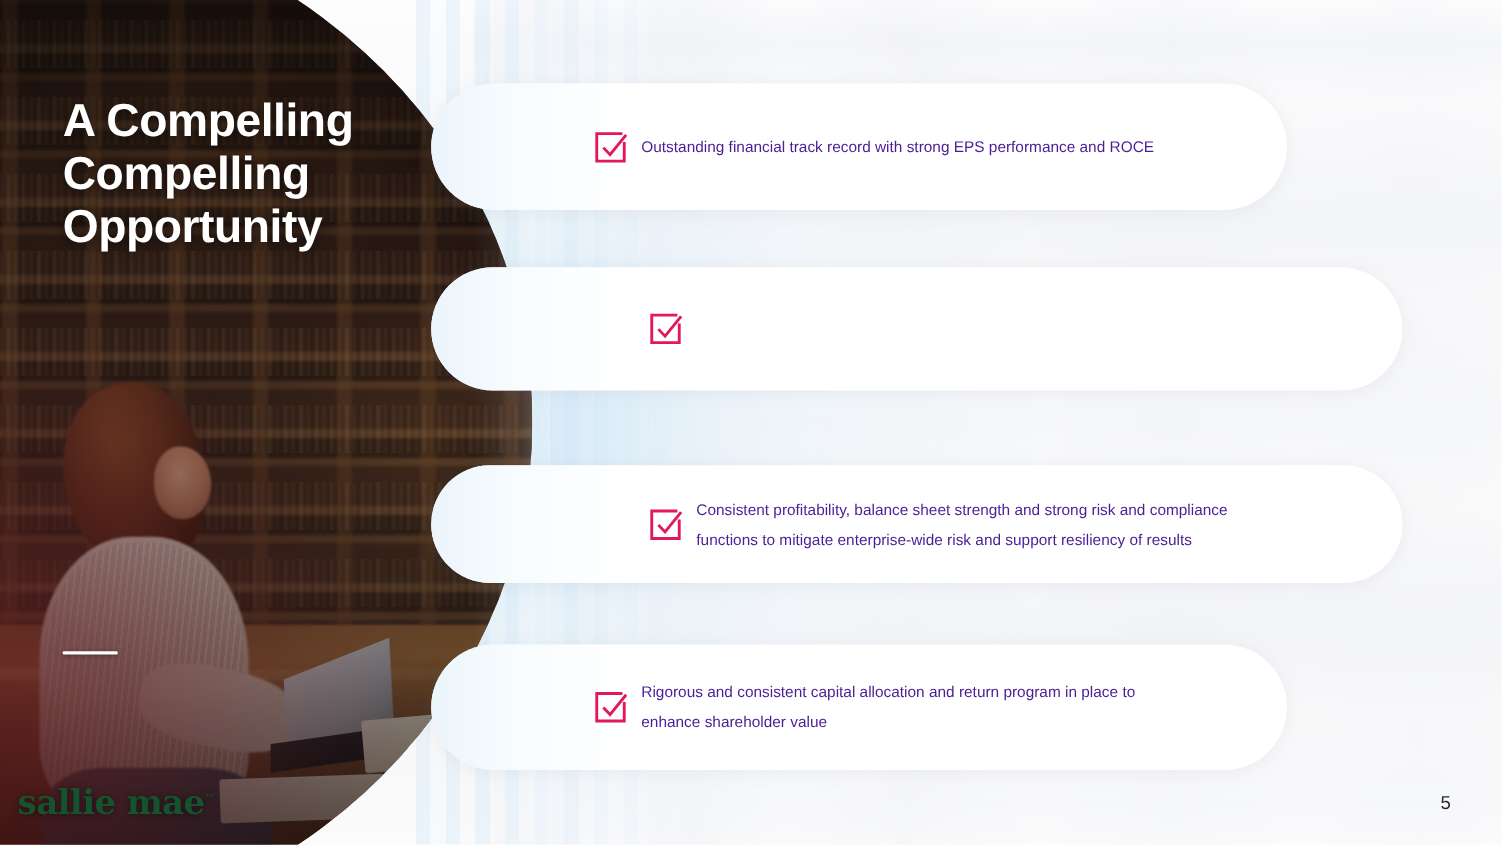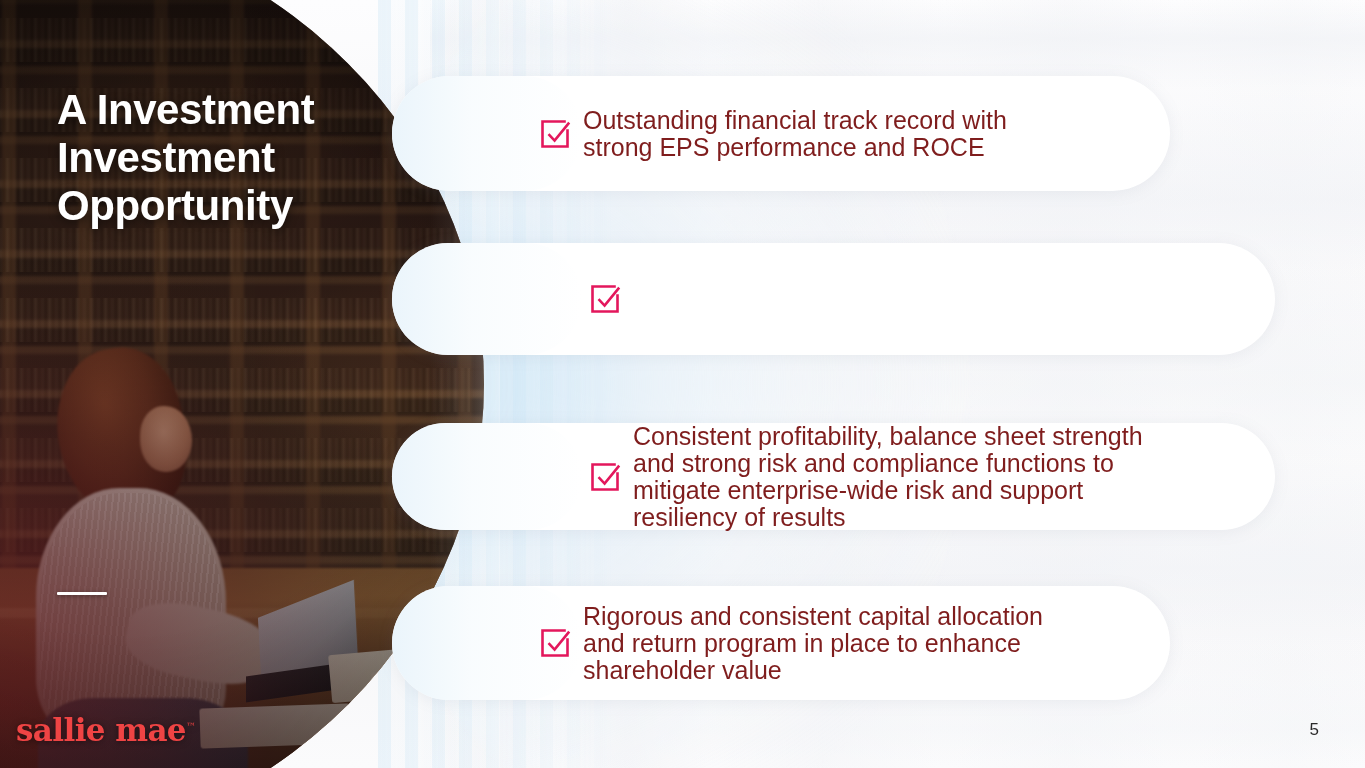--- a/index.html
+++ b/index.html
@@ -156,30 +156,30 @@
 
   
   .title{position:absolute;left:57px;top:86px;width:370px;
       color:#fff;font-size:42px;line-height:48px;font-weight:800;letter-spacing:-.4px;
       text-shadow:0 2px 10px rgba(0,0,0,.55);}
   .rule{position:absolute;left:57px;top:592px;width:50px;height:3px;background:#ffffff;border-radius:1px;
       box-shadow:0 1px 4px rgba(0,0,0,.4);}
   .subtitle{position:absolute;left:57px;top:618px;width:350px;
       color:#ffffff;font-size:19px;line-height:27px;font-weight:400;
       text-shadow:0 1px 7px rgba(0,0,0,.6);}
-  .logo{position:absolute;left:16px;top:712px;color:#ef4444;
+  .logo{position:absolute;left:16px;top:712px;color:#14532d;
       font-family:"DejaVu Serif",serif;font-weight:700;font-size:31px;letter-spacing:-.6px;
       text-shadow:0 1px 6px rgba(0,0,0,.5);}
   .logo .tm{font-size:10px;vertical-align:super;font-weight:400;letter-spacing:0;}
 
   
   .pill{position:absolute;background:#ffffff;}
   .pill-inner{position:absolute;display:flex;align-items:center;}
   .chk{flex:0 0 auto;width:36px;height:36px;margin-right:10px;}
-  .ptext{color:#7f1d1d;font-size:25px;line-height:27px;font-weight:400;}
+  .ptext{color:#4c1d95;font-size:14px;line-height:27px;font-weight:400;}
 
   
   #pill-1{left:392px;top:76px;width:778px;height:115px;border-radius:57.5px;
       box-shadow:0 2px 16px rgba(120,130,150,.10);}
   #pill-1 .pill-inner{left:145px;top:0;height:115px;}
   #pill-2{left:392px;top:243px;width:883px;height:112px;border-radius:56px;
       box-shadow:0 2px 16px rgba(120,130,150,.10);}
   #pill-2 .pill-inner{left:195px;top:0;height:112px;}
   #pill-3{left:392px;top:423px;width:883px;height:107px;border-radius:53.5px;
       box-shadow:0 2px 16px rgba(120,130,150,.10);}
@@ -225,21 +225,21 @@
         <div class="paper2"></div>
         <div class="paper3"></div>
         <div class="photo-red"></div>
         <div class="photo-dark"></div>
         <div class="photo-vign"></div>
       </div>
     </div>
   </div>
   <div class="edge-feather"></div>
 
-  <div class="title">A Investment Investment Opportunity</div>
+  <div class="title">A Compelling Compelling Opportunity</div>
   <div class="rule"></div>
   <div class="logo"><span>sallie mae</span><span class="tm">™</span></div>
 
   <div class="pill" id="pill-1">
     <div class="pill-inner">
       <svg class="chk" viewBox="0 0 36 36">
         <path d="M27.5 5.5 H5.5 V30.5 H30.5 V14.5" fill="none" stroke="#e3175c" stroke-width="2.6" stroke-linecap="square"></path>
         <path d="M11.5 18.2 L17.6 24.6 L32.2 6.6" fill="none" stroke="#e3175c" stroke-width="2.6" stroke-linecap="butt" stroke-linejoin="miter"></path>
       </svg>
       <div class="ptext" style="max-width:470px">Outstanding financial track record with strong EPS performance and ROCE</div>

